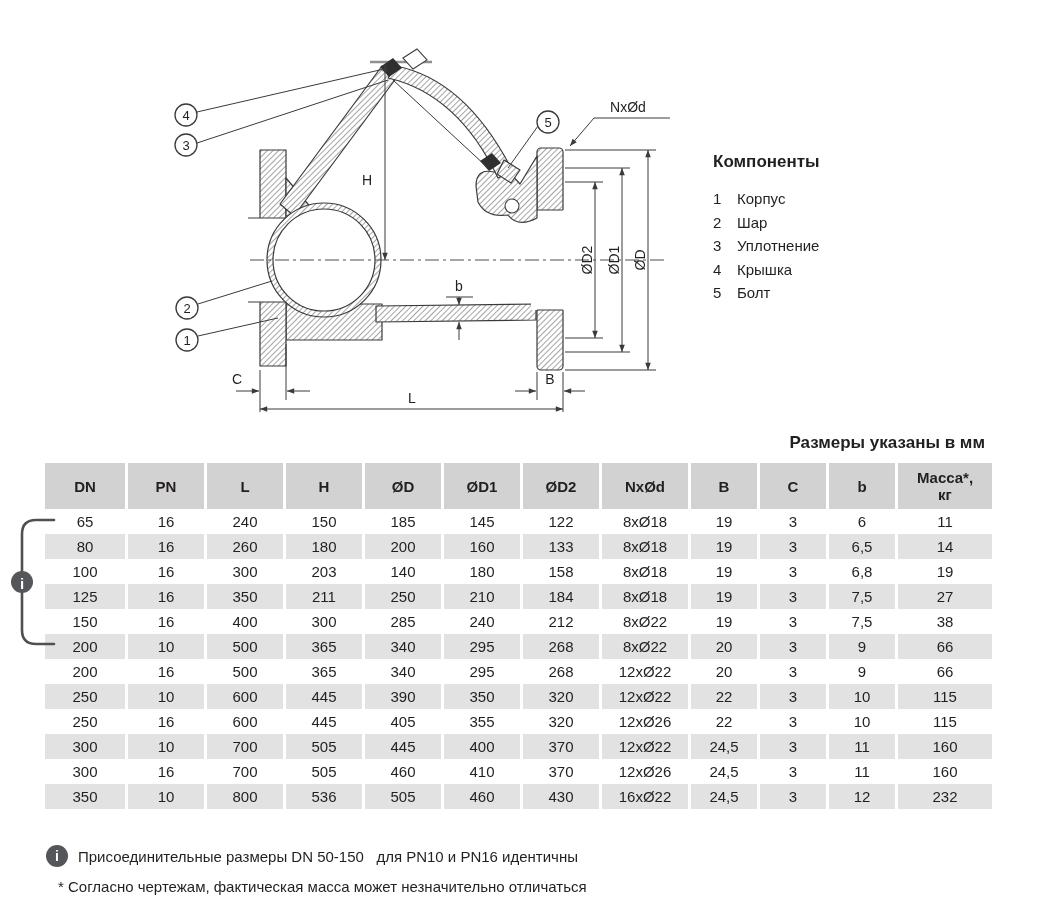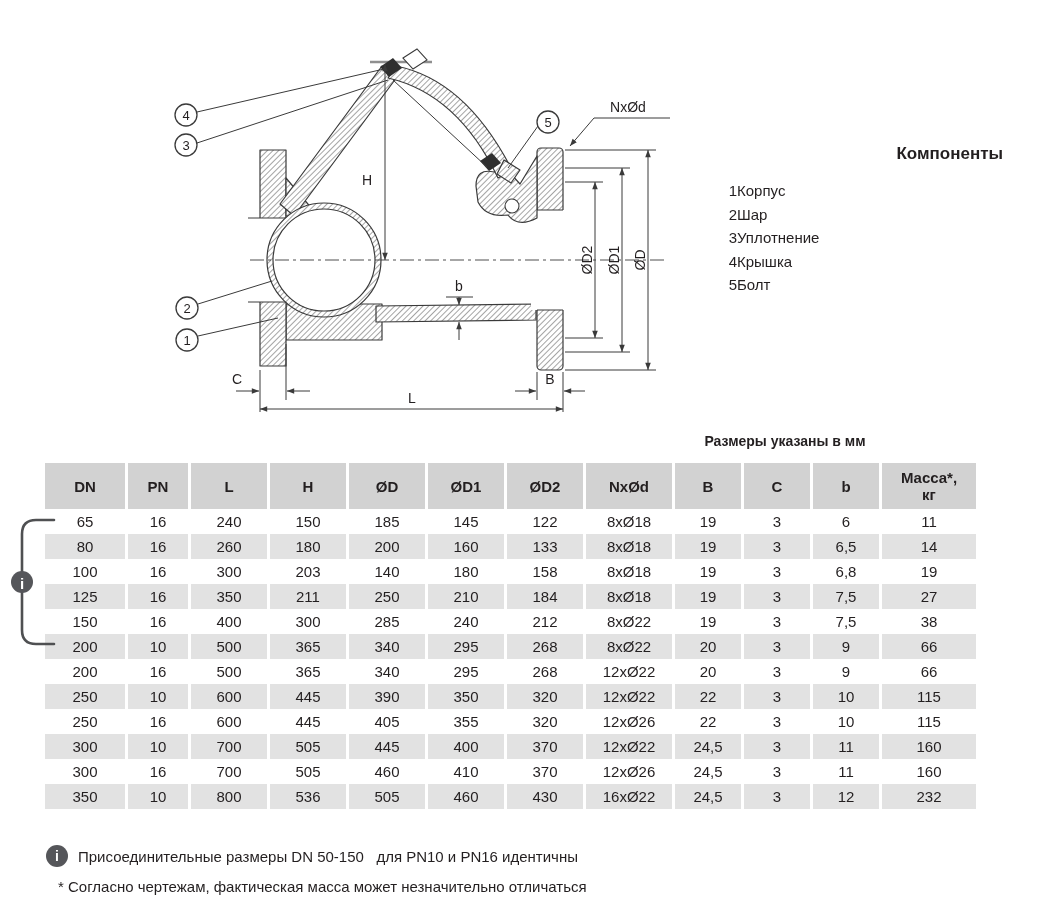--- a/index.html
+++ b/index.html
@@ -7,36 +7,36 @@
     width:1038px;height:914px;position:relative;background:#ffffff;
     font-family:"Liberation Sans",sans-serif;color:#231f20;overflow:hidden;
   }
   
   .drawing-svg{position:absolute;left:120px;top:20px;}
   .drawing-svg text{font-family:"Liberation Sans",sans-serif;fill:#231f20;}
   .dim{stroke:#3a3a3a;stroke-width:1;fill:none;}
   .hatched{fill:url(#hatch);stroke:#3a3a3a;stroke-width:1.2;stroke-linejoin:round;}
   .outline{fill:none;stroke:#3a3a3a;stroke-width:1.2;}
   
-  .components{position:absolute;left:713px;top:144px;width:290px;text-align:right;}
+  .components{position:absolute;left:713px;top:152px;width:290px;}
   .comp-title{font-weight:bold;font-size:17px;margin:0 0 15px 0;}
   .comp-row{display:flex;font-size:15px;line-height:23.5px;}
   .comp-num{width:24px;}
   
-  .units-note{position:absolute;left:585px;top:433px;width:400px;text-align:center;
-    font-weight:bold;font-size:14px;}
+  .units-note{position:absolute;left:585px;top:433px;width:400px;text-align:right;
+    font-weight:bold;font-size:17px;}
   
   .dims-table{position:absolute;left:42px;top:463px;border-collapse:separate;border-spacing:3px 0;}
   .dims-table th{
     background:#d2d2d2;font-size:15px;font-weight:bold;height:46px;vertical-align:middle;
     text-align:center;white-space:pre-line;line-height:17px;padding:0;margin-left:46px;
   }
   .dims-table td{font-size:15px;text-align:center;height:25px;padding:0;}
   .dims-table tbody tr:nth-child(even) td{background:#e2e2e2;}
-  .dims-table th:nth-child(1){width:80px}.dims-table th:nth-child(2){width:60px}
+  .dims-table th:nth-child(1){width:80px}.dims-table th:nth-child(2){width:76px}
   .dims-table th:nth-child(3){width:76px}.dims-table th:nth-child(4){width:76px}
   .dims-table th:nth-child(5){width:76px}.dims-table th:nth-child(6){width:76px}
   .dims-table th:nth-child(7){width:76px}.dims-table th:nth-child(8){width:86px}
   .dims-table th:nth-child(9){width:66px}.dims-table th:nth-child(10){width:66px}
   .dims-table th:nth-child(11){width:66px}.dims-table th:nth-child(12){width:94px}
   
   .bracket-svg{position:absolute;left:6px;top:506px;}
   
   .note1{position:absolute;left:46px;top:845px;display:flex;align-items:center;gap:10px;
     font-size:15px;white-space:pre;}

